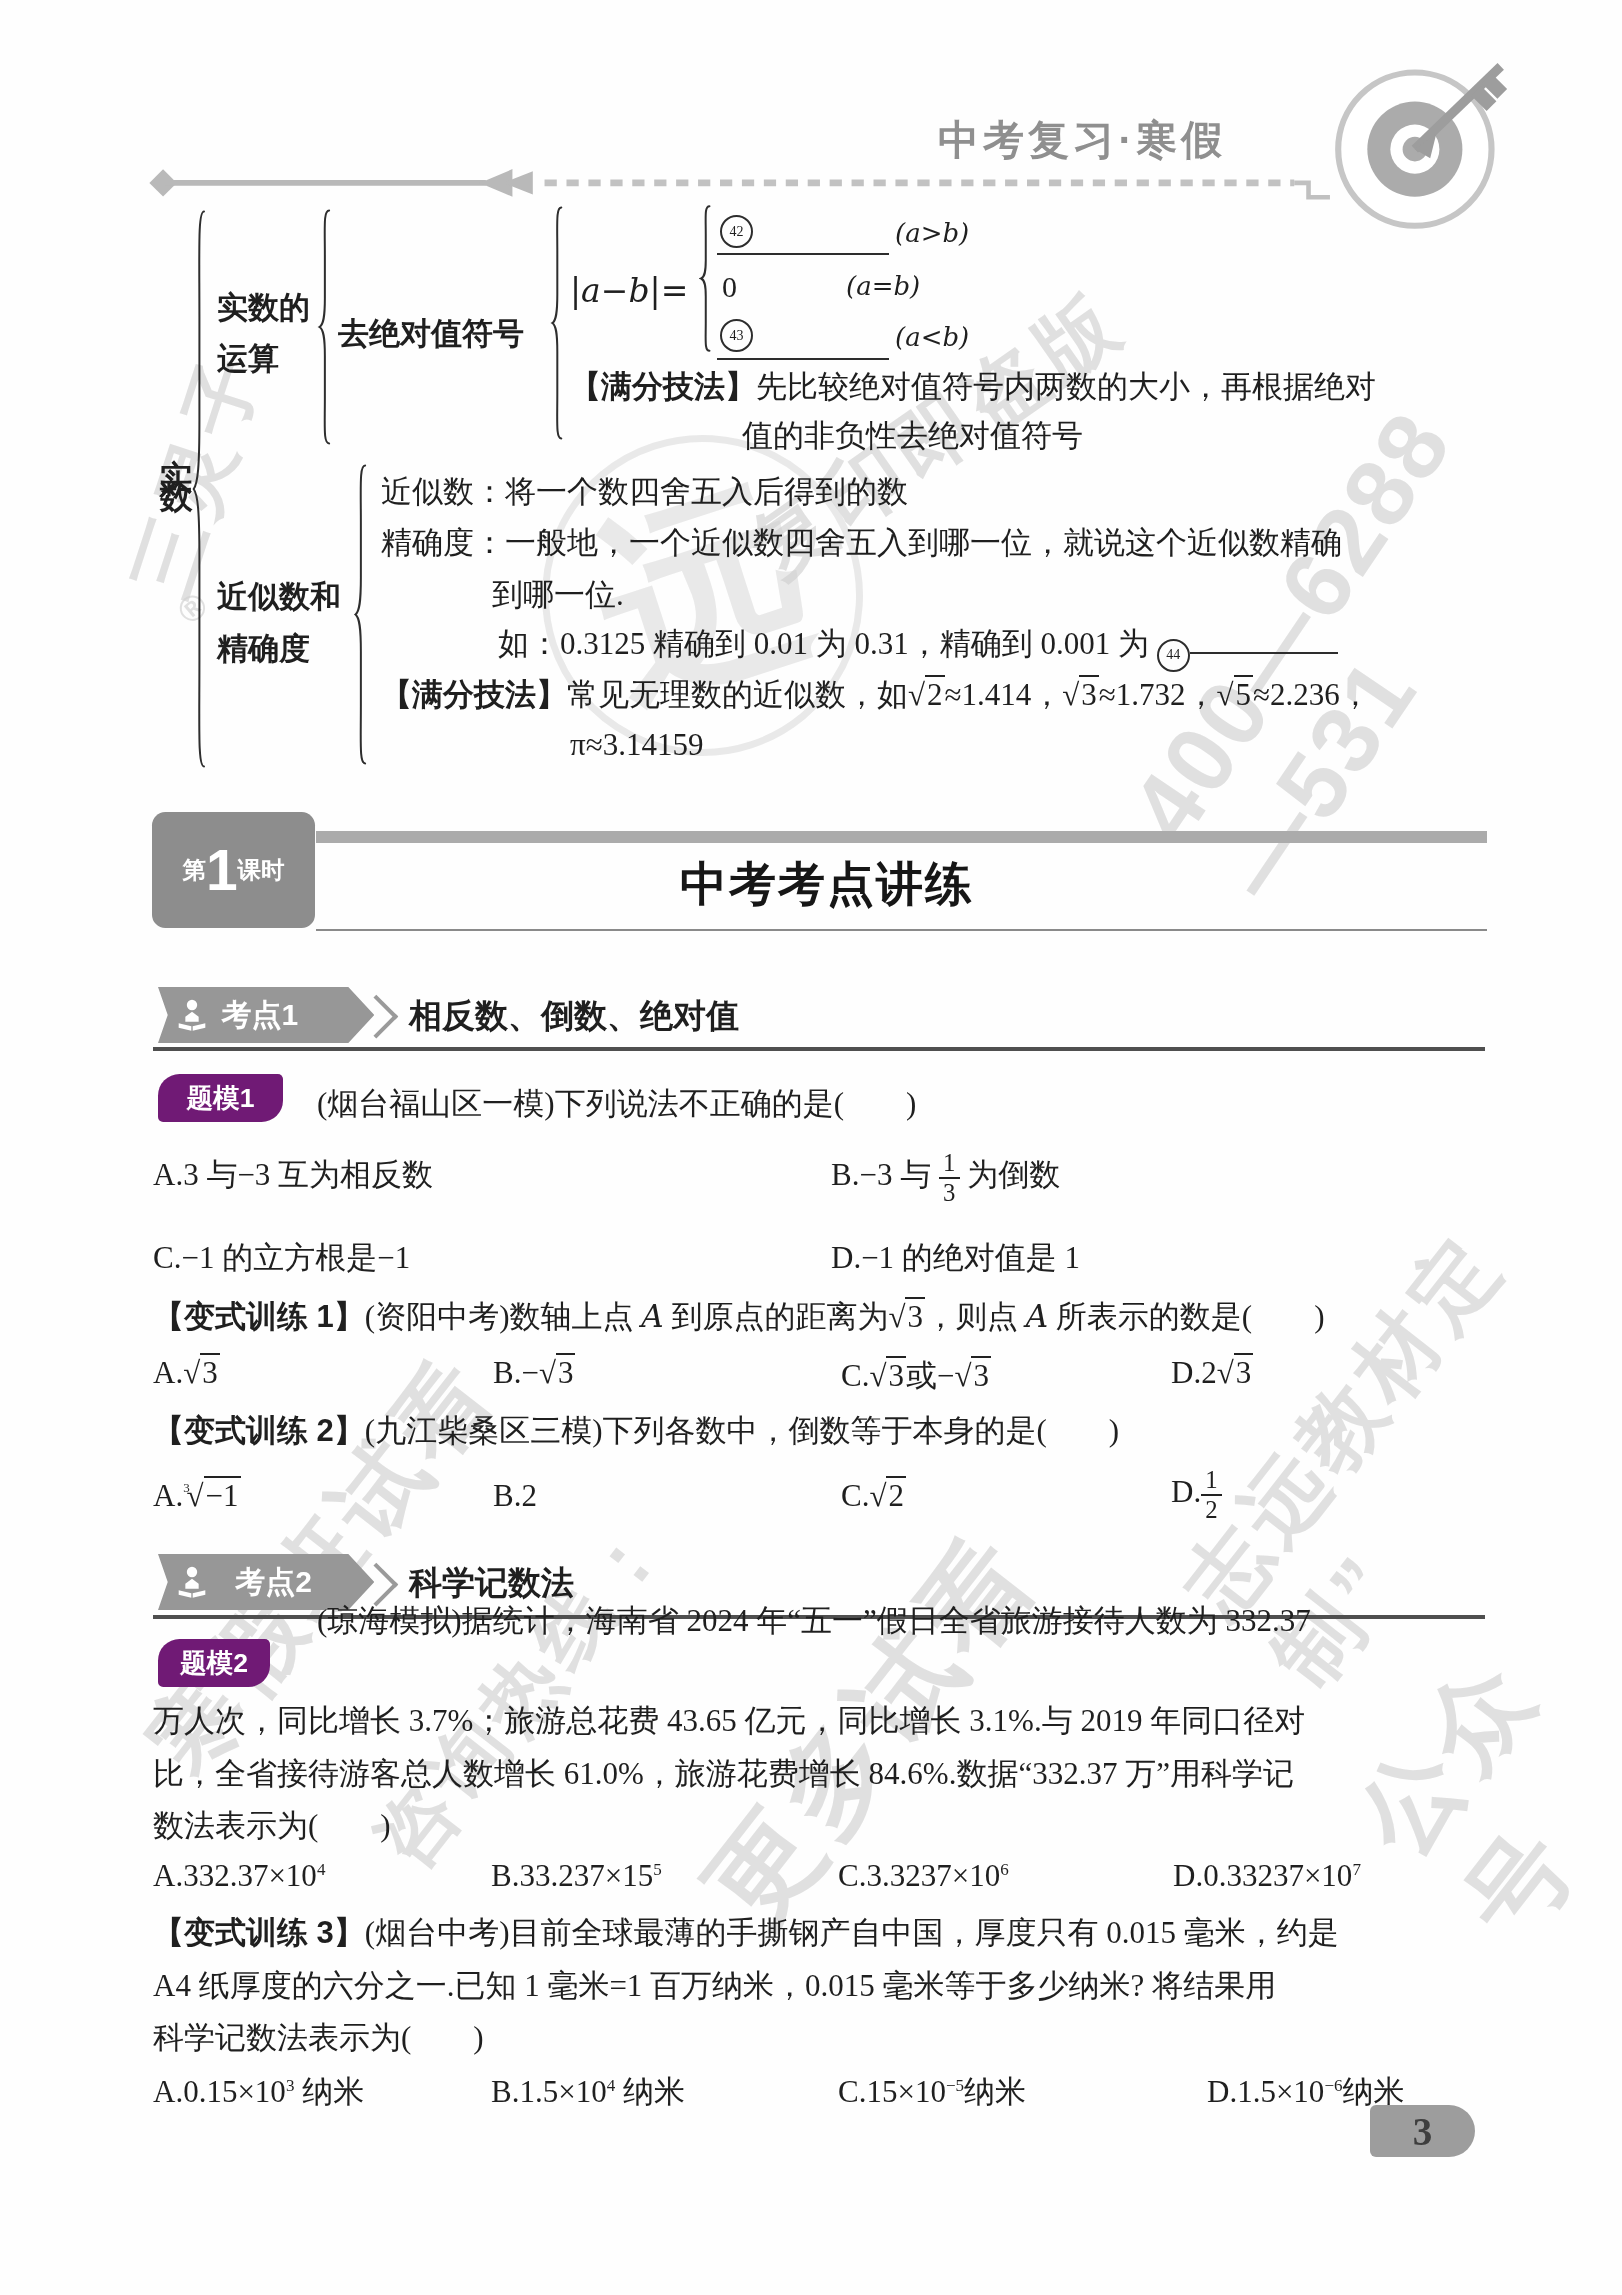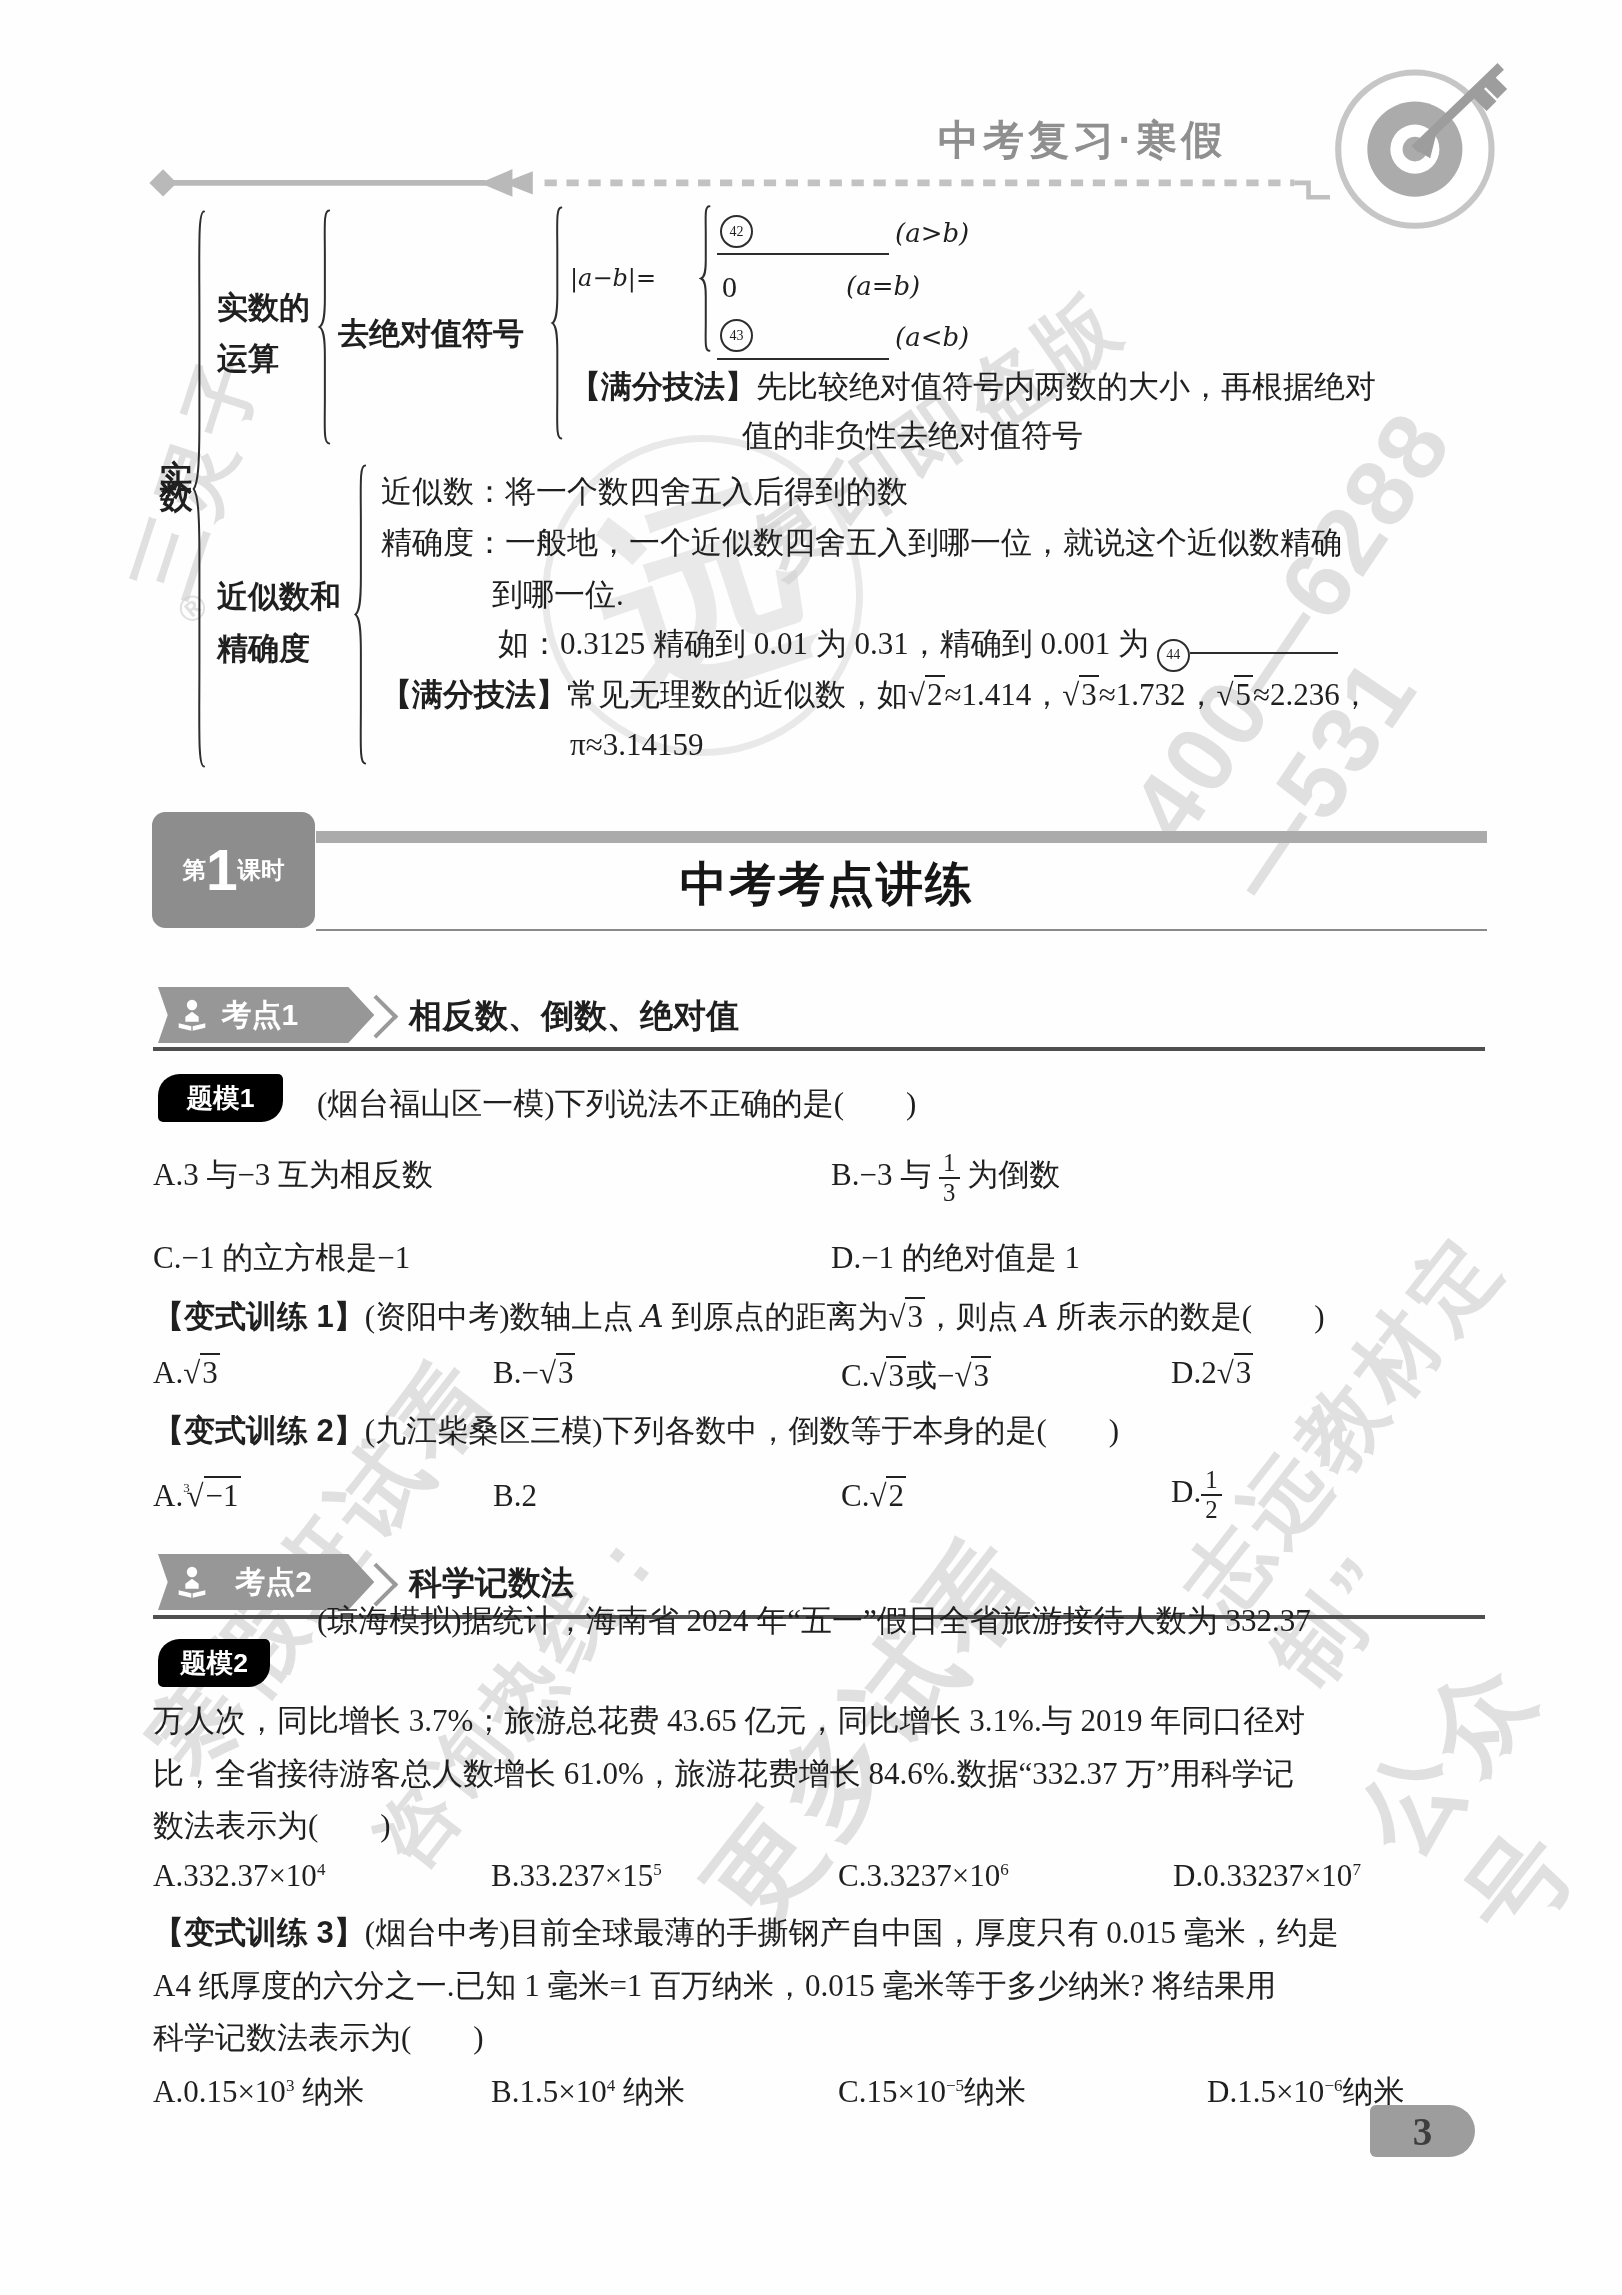--- a/index.html
+++ b/index.html
@@ -36,21 +36,21 @@
   .sq .rd{border-top:2px solid #222;padding:0 2px;}
   .rt .ix{font-size:0.42em;vertical-align:1.05em;margin-right:-3.1px;}
   sup.e{vertical-align:super;font-size:0.55em;letter-spacing:0;}
   
   .lesson-badge{position:absolute;background:#8d8d8d;border-radius:13.3px;color:#fff;
         display:flex;align-items:center;justify-content:center;}
   .kd-badge{position:absolute;background:#979797;color:#fff;display:flex;align-items:center;gap:9.2px;
         clip-path:polygon(0 0,88% 0,100% 50%,88% 100%,0 100%,4.5% 50%);padding-left:14.3px;}
   .chev{position:absolute;width:26.6px;height:26.6px;border-top:4.6px solid #9a9a9a;border-right:4.6px solid #9a9a9a;
         transform:rotate(45deg);}
-  .tm-badge{position:absolute;background:#000000;color:#fff;border-radius:21.5px 5.1px 21.5px 5.1px;
+  .tm-badge{position:absolute;background:#701a75;color:#fff;border-radius:21.5px 5.1px 21.5px 5.1px;
         display:flex;align-items:center;justify-content:center;}
   .rule{position:absolute;background:#4f4f4f;height:3.6px;}
   .page-badge{position:absolute;background:#9d9d9d;border-radius:7.2px 31px 31px 7.2px;
         display:flex;align-items:center;justify-content:center;color:#3e3e3e;font-weight:bold;}
 </style>
 </head>
 <body>
 
 <div id="canvas">
 
@@ -108,21 +108,21 @@
   <svg class="brace" style="left:317px;top:207px;" width="14.3" height="240" preserveAspectRatio="none" viewBox="0 0 20 100">
       <use href="#braceL"></use>
     </svg>
 
   <div class="abs b" style="left:338px;top:313px;font-size:31px;">去绝对值符号</div>
 
   <svg class="brace" style="left:550px;top:204px;" width="13.3" height="238" preserveAspectRatio="none" viewBox="0 0 20 100">
       <use href="#braceL"></use>
     </svg>
 
-  <div class="abs it" style="left:570px;top:264px;font-size:24px;">|a−b|=</div>
+  <div class="abs it" style="left:570px;top:271px;font-size:33px;">|a−b|=</div>
 
   <svg class="brace" style="left:699px;top:204px;" width="12.3" height="149" preserveAspectRatio="none" viewBox="0 0 20 100">
       <use href="#braceL"></use>
     </svg>
 
   <span class="circ circ-abs" style="left:720px;top:215px;">42</span>
   <div class="blk-abs" style="left:717px;top:222px;width:172px;height:31px;"></div>
   <div class="abs it t56" style="left:895px;top:218px;">(a&gt;b)</div>
 
   <div class="abs t58" style="left:722px;top:270px;">0</div>

